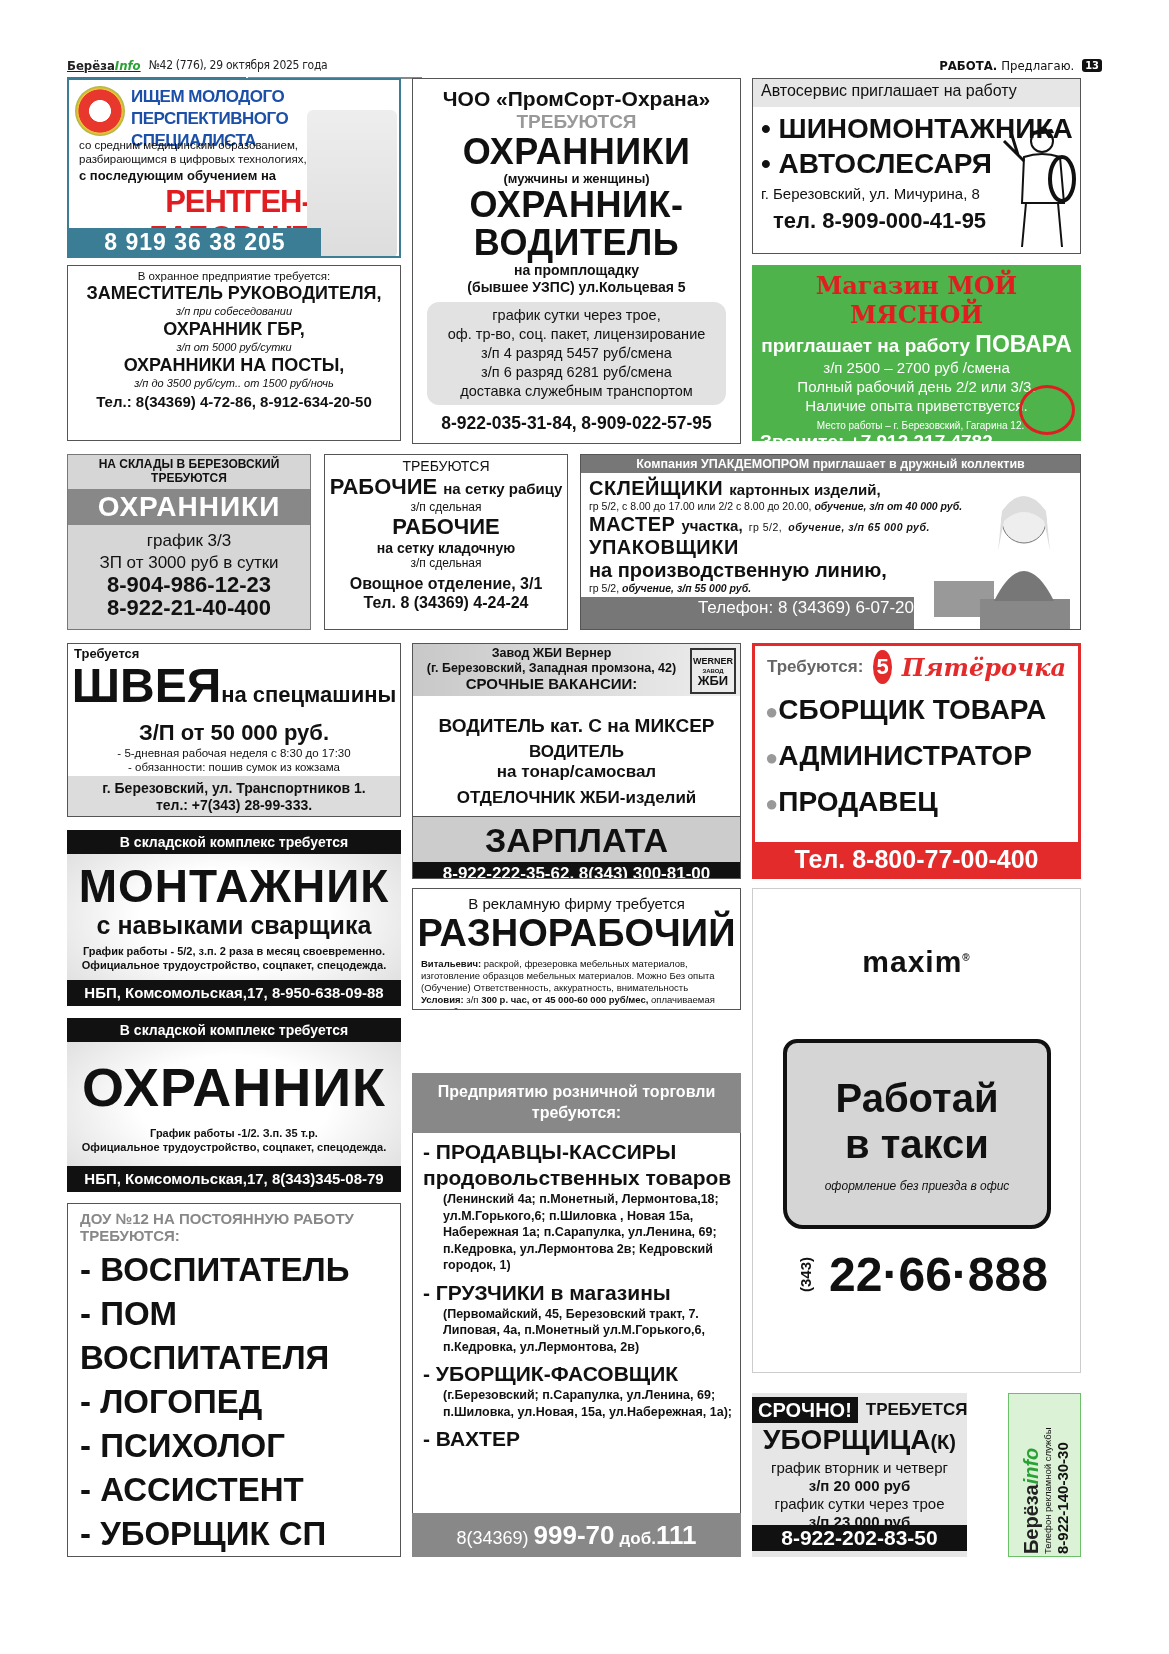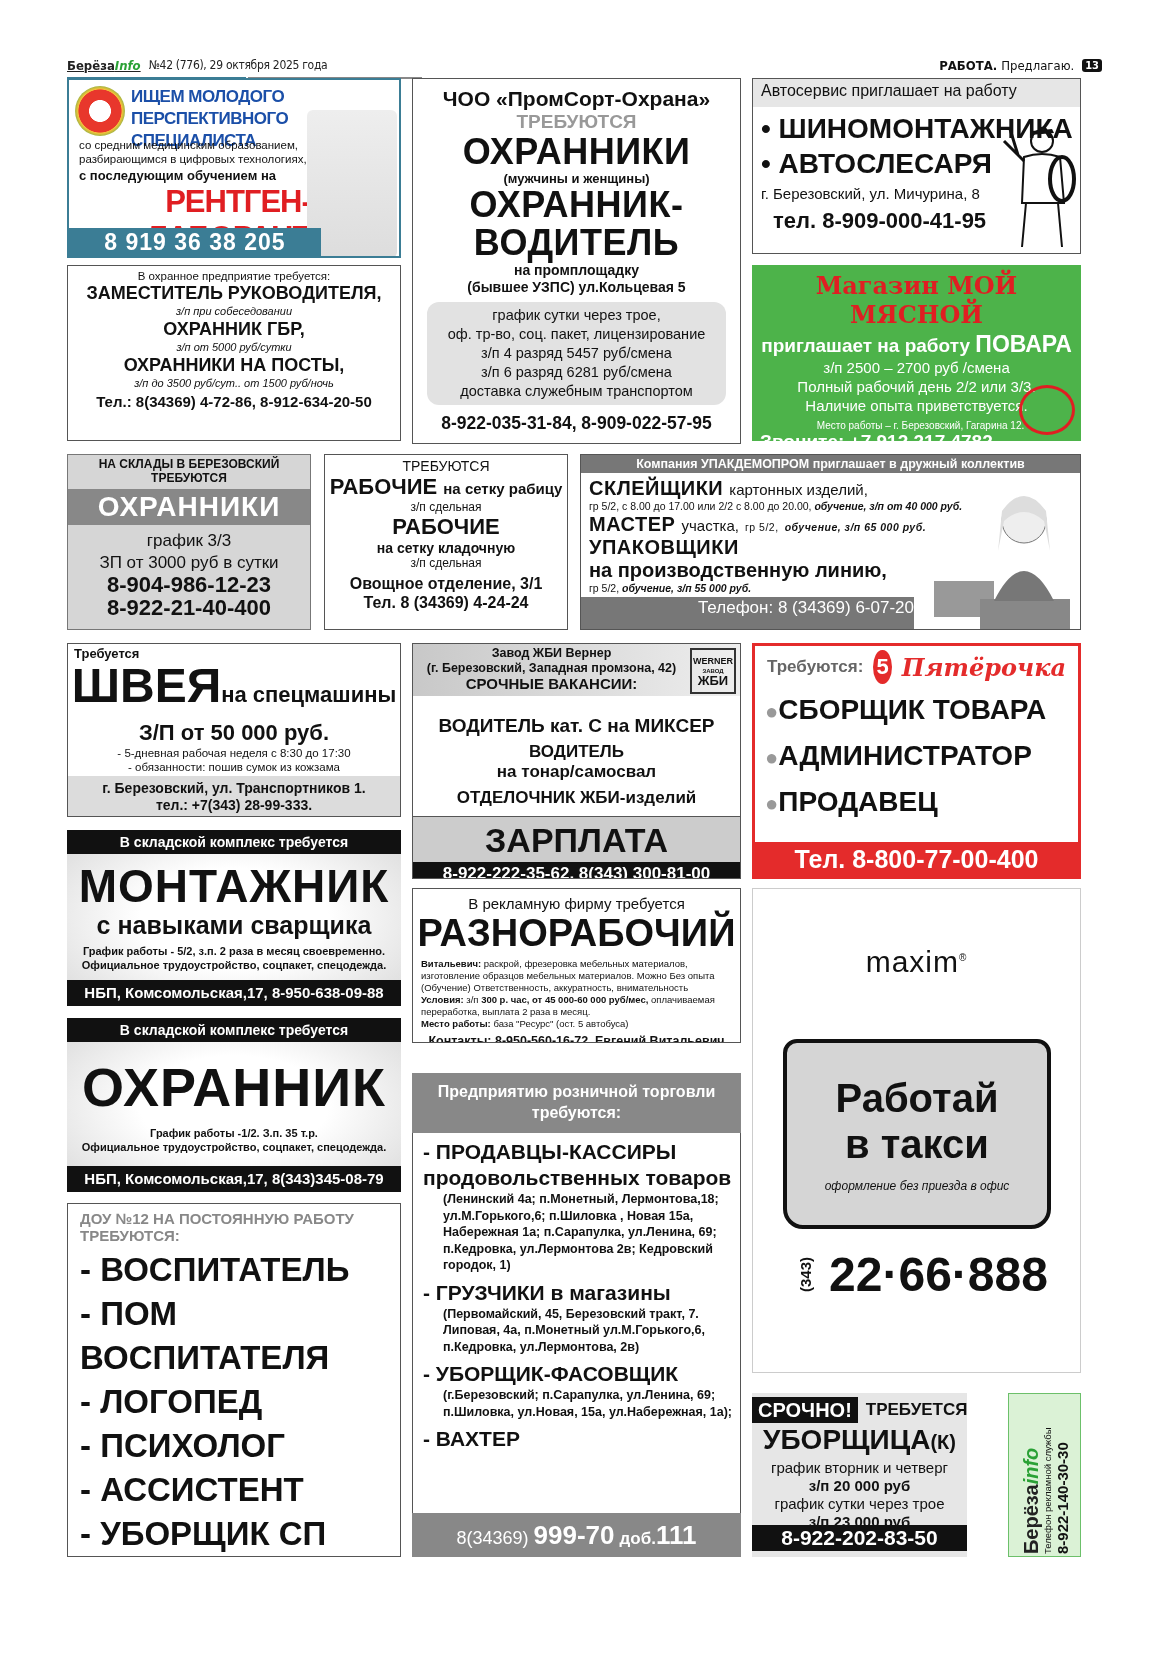--- a/index.html
+++ b/index.html
@@ -69,21 +69,21 @@
 .ad7 .b{font-size:22px;font-weight:900}
 .ad7 .b small{font-size:15px;font-weight:bold}
 .ad7 .sm{font-size:12px}
 .ad7 .t{font-size:14px;font-weight:bold}
 .ad7 .tel{font-size:16px;font-weight:bold;line-height:19px}
 
 .ad8{left:580px;top:454px;width:501px;height:176px;border:1px solid #555;text-align:left}
 .ad8 .top{background:#777;color:#fff;font-size:12.5px;font-weight:bold;text-align:center;height:18px;line-height:18px}
 .ad8 .r{padding-left:8px}
 .ad8 .h{font-size:20px;font-weight:900;letter-spacing:0.5px}
-.ad8 .h small{font-size:15px;font-weight:normal;letter-spacing:0}
+.ad8 .h small{font-size:15px;font-weight:bold;letter-spacing:0}
 .ad8 .d{font-size:10.5px;line-height:13px}
 .ad8 .tel{position:absolute;left:0;bottom:0;width:333px;height:32px;background:#777;color:#fff;font-size:17px;font-weight:normal;text-align:right;line-height:22px}
 .ad8 .girl{position:absolute;right:6px;top:26px;width:150px;height:150px}
 
 .ad9{left:67px;top:643px;width:334px;height:174px;border:1px solid #555;text-align:center}
 .ad9 .s{text-align:left;padding-left:6px;font-size:13px;font-weight:bold;margin-top:2px}
 .ad9 .big{font-size:48px;font-weight:900;line-height:50px}
 .ad9 .big small{font-size:22px;font-weight:bold}
 .ad9 .zp{font-size:22px;font-weight:900}
 .ad9 .d{font-size:11.5px;line-height:14px}
@@ -114,39 +114,39 @@
 .ad12 .big{font-size:46px;font-weight:900;line-height:52px;margin-top:6px;letter-spacing:1px}
 .ad12 .sub{font-size:25px;font-weight:900;line-height:26px}
 .ad12 .d{font-size:11px;font-weight:bold;line-height:14px;margin-top:6px}
 .ad13 .big{font-size:54px;font-weight:900;line-height:70px;margin-top:10px;letter-spacing:1px}
 .ad13 .d{font-size:11px;font-weight:bold;line-height:14px;margin-top:4px}
 
 .ad14{left:67px;top:1203px;width:334px;height:354px;border:1px solid #555;text-align:left}
 .ad14 .t{font-size:15px;font-weight:900;color:#888;padding:6px 12px 0;line-height:17px}
 .ad14 .j{font-size:33px;font-weight:900;padding-left:12px;line-height:44px}
 
-.ad15{left:412px;top:888px;width:329px;height:155px;border:1px solid #555}
+.ad15{left:412px;top:888px;width:329px;height:122px;border:1px solid #555}
 .ad15 .s{font-size:15px;margin-top:6px}
 .ad15 .big{font-size:38px;font-weight:bold;line-height:42px}
 .ad15 .d{text-align:left;padding:4px 8px 0;font-size:9.5px;line-height:12px}
 .ad15 .d b{font-weight:bold}
 .ad15 .c1{font-size:12.5px;font-weight:bold;margin-top:4px}
 .ad15 .c2{font-size:9.5px}
 
 .ad16{left:412px;top:1073px;width:329px;height:484px;border:none;background:#fff;text-align:left}
 .ad16 .top{background:#888;color:#fff;font-size:16px;font-weight:900;text-align:center;line-height:21px;height:60px;padding-top:8px}
 .ad16 .j{padding-left:10px;font-size:21px;font-weight:900;line-height:26px;margin-top:6px}
 .ad16 .d{padding-left:30px;font-size:12.5px;font-weight:bold;line-height:16.5px;padding-right:6px}
 .ad16 .tel{position:absolute;left:0;bottom:0;width:100%;height:44px;background:#888;color:#fff;font-size:18px;line-height:44px;text-align:center}
 .ad16 .tel b{font-size:26px;font-weight:900}
 .ad16 .tel .dob{font-size:17px;font-weight:bold}
 .ad16 .inner{position:absolute;left:0;top:60px;width:100%;bottom:44px;border-left:1px solid #555;border-right:1px solid #555}
 
 .ad17{left:752px;top:888px;width:329px;height:485px;border:1px solid #ccc}
-.ad17 .maxim{font-size:30px;font-weight:normal;margin-top:56px;letter-spacing:1px}
+.ad17 .maxim{font-size:30px;font-weight:bold;margin-top:56px;letter-spacing:1px}
 .ad17 .maxim sup{font-size:10px}
 .ad17 .shield{position:absolute;left:30px;top:150px;width:268px;height:190px;background:#d5d5d5;border:4px solid #111;border-radius:14px 14px 20px 20px}
 .ad17 .shield .h{font-size:40px;font-weight:bold;line-height:46px;margin-top:32px}
 .ad17 .shield .s{font-size:12px;font-style:italic;margin-top:12px}
 .ad17 .phone{position:absolute;left:30px;top:358px;width:270px;font-size:48px;font-weight:bold;display:flex;align-items:center;gap:6px;justify-content:center}
 .ad17 .phone .code{font-size:15px;transform:rotate(-90deg);display:inline-block}
 
 .ad18{left:752px;top:1393px;width:215px;height:164px;background:#e6e6e6;border:none}
 .ad18 .top{display:flex;align-items:center;gap:8px;padding:4px 0 0 0}
 .ad18 .srochno{background:#111;color:#fff;font-size:20px;font-weight:900;padding:0 6px;height:26px;line-height:26px}

